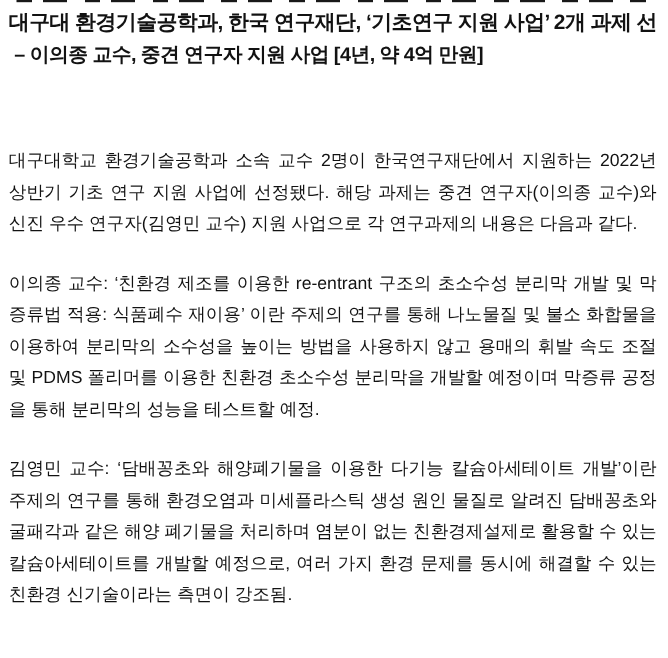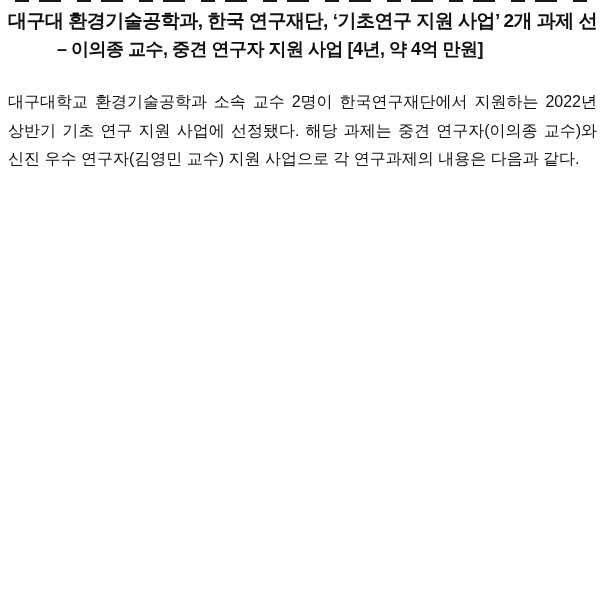--- a/index.html
+++ b/index.html
@@ -44,24 +44,23 @@
     overflow: hidden;
   }
   .bullet {
     font-weight: bold;
     font-size: 18px;
     line-height: 29px;
     letter-spacing: -0.5px;
     padding-left: 5px;
     white-space: nowrap;
     overflow: hidden;
-    margin-left: 44px;
   }
   .body-block {
-    margin-top: 24px;
+    margin-top: 69px;
   }
   .para {
     font-size: 16px;
     line-height: 28.5px;
     text-align: justify;
     margin: 0 0 26px 0;
   }
   .para:last-child {
     margin-bottom: 0;
   }
@@ -73,15 +72,17 @@
 
   <div class="remnant"></div>
 
   <div>
     <div class="title">대구대 환경기술공학과, 한국 연구재단, ‘기초연구 지원 사업’  2개 과제 선정</div>
     <div class="bullet">– 이의종 교수, 중견 연구자 지원 사업 [4년, 약 4억 만원]</div>
   </div>
 
   <div class="body-block">
     <p class="para">대구대학교 환경기술공학과 소속 교수 2명이 한국연구재단에서 지원하는 2022년 상반기 기초 연구 지원 사업에 선정됐다. 해당 과제는 중견 연구자(이의종 교수)와 신진 우수 연구자(김영민 교수) 지원 사업으로 각 연구과제의 내용은 다음과 같다.</p>
+    <p class="para">이의종 교수: ‘친환경 제조를 이용한 re-entrant 구조의 초소수성 분리막 개발 및 막증류법 적용: 식품폐수 재이용’ 이란 주제의 연구를 통해 나노물질 및 불소 화합물을 이용하여 분리막의 소수성을 높이는 방법을 사용하지 않고 용매의 휘발 속도 조절 및 PDMS 폴리머를 이용한 친환경 초소수성 분리막을 개발할 예정이며 막증류 공정을 통해 분리막의 성능을 테스트할 예정.</p>
+    <p class="para">김영민 교수: ‘담배꽁초와 해양폐기물을 이용한 다기능 칼슘아세테이트 개발’이란 주제의 연구를 통해 환경오염과 미세플라스틱 생성 원인 물질로 알려진 담배꽁초와 굴패각과 같은 해양 폐기물을 처리하며 염분이 없는 친환경제설제로 활용할 수 있는 칼슘아세테이트를 개발할 예정으로, 여러 가지 환경 문제를 동시에 해결할 수 있는 친환경 신기술이라는 측면이 강조됨.</p>
   </div>
 
 </div>
 
 </body></html>

